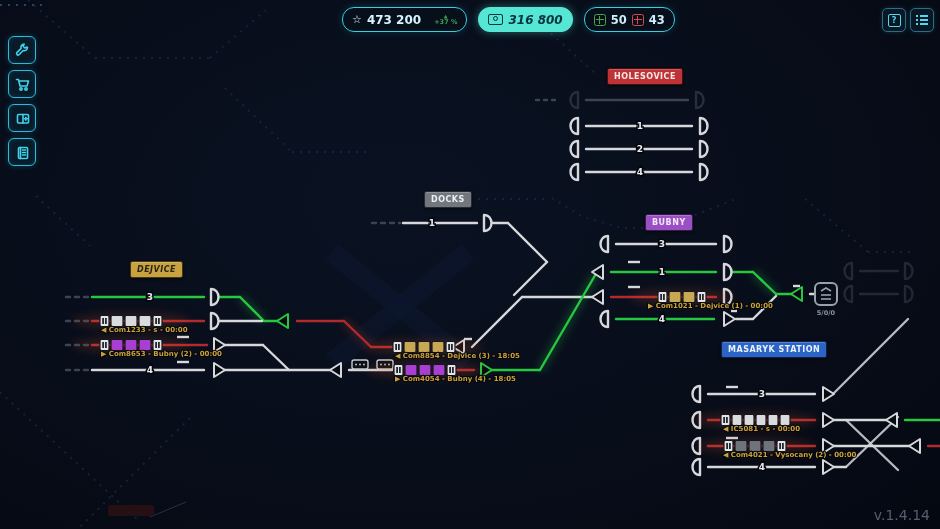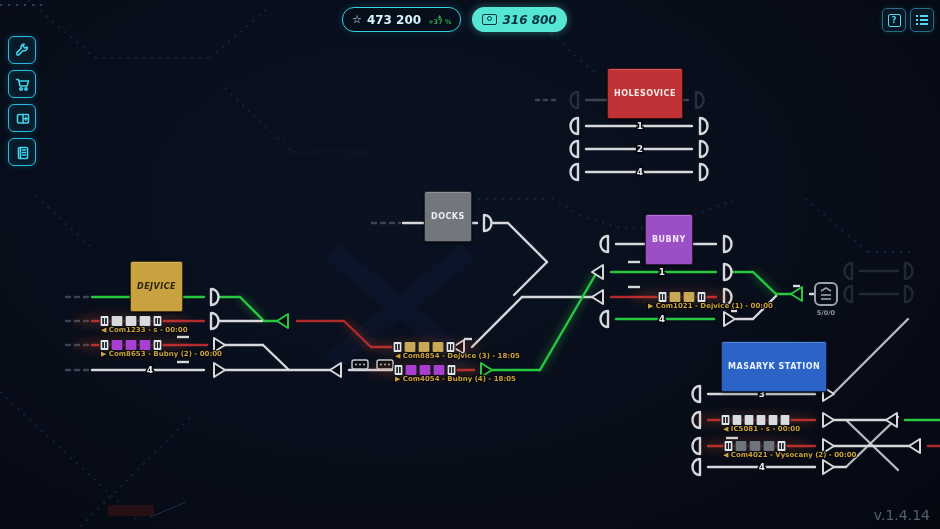--- a/index.html
+++ b/index.html
@@ -2,34 +2,34 @@
 <html><head>
 <meta charset="utf-8">
 <style>
   html,body{margin:0;padding:0;background:#02040a;}
   .stage{position:relative;width:940px;height:529px;overflow:hidden;
     background:radial-gradient(1100px 700px at 42% 38%, #0a1222 0%, #070c18 45%, #04070f 75%, #030509 100%);
     font-family:"DejaVu Sans",sans-serif;}
   svg#map{position:absolute;inset:0;}
   #labels{position:absolute;inset:0;pointer-events:none;}
   .station-label{position:absolute;font:700 8px "DejaVu Sans",sans-serif;letter-spacing:.5px;
-    padding:20px 6px;border-radius:2.5px;border:1px solid rgba(0,0,0,.65);
+    padding:3px 6px;border-radius:2.5px;border:1px solid rgba(0,0,0,.65);
     box-shadow:0 1px 3px rgba(0,0,0,.6), inset 0 1px 0 rgba(255,255,255,.2);
     text-transform:uppercase;white-space:nowrap;}
   .tnum{font:700 9px "DejaVu Sans",sans-serif;fill:#e8eaed;stroke:#04060c;stroke-width:3.2px;paint-order:stroke;text-anchor:middle;}
   .tlbl{font:700 7px "DejaVu Sans",sans-serif;fill:#c9a23c;stroke:#06070b;stroke-width:2px;paint-order:stroke;}
   .dlbl{font:700 6.5px "DejaVu Sans",sans-serif;fill:#8a93a2;text-anchor:middle;}
   
   .topbar{position:absolute;top:7px;left:342px;display:flex;gap:11px;align-items:center;}
   .badge{display:flex;align-items:center;gap:5px;height:23px;padding:0 9px;border-radius:12px;
     background:rgba(6,16,26,.88);border:1.5px solid #39cfe0;box-shadow:0 0 8px rgba(40,200,230,.18);
     color:#d6f4ff;font-weight:700;font-size:12px;}
   .badge.money{background:#55e6d4;border-color:#55e6d4;color:#06323c;box-shadow:0 0 10px rgba(85,230,212,.4);font-style:italic;}
   .star{color:#c9ecf7;font-size:11px;font-weight:400;}
-  .delta{display:flex;flex-direction:column;align-items:center;line-height:1;color:#3da04f;margin-left:2px;justify-content:space-between;}
+  .delta{display:flex;flex-direction:column;align-items:center;line-height:1;color:#3da04f;margin-left:8px;justify-content:space-between;}
   .delta .arr{font-size:5px;} .delta .val{font-size:6.5px;font-weight:700;}
   .note-icon{width:13px;height:9px;border:1.6px solid #073540;border-radius:2px;position:relative;}
   .note-icon::after{content:"";position:absolute;left:3.2px;top:1.2px;width:3px;height:3px;border:1.2px solid #073540;border-radius:50%;}
   .chip{width:10px;height:10px;border:1.6px solid;border-radius:2.5px;position:relative;}
   .chip::before{content:"";position:absolute;left:1px;right:1px;top:50%;margin-top:-.75px;height:1.5px;background:currentColor;}
   .chip::after{content:"";position:absolute;top:1px;bottom:1px;left:50%;margin-left:-.75px;width:1.5px;background:currentColor;}
   .chip.green{color:#46a546;border-color:#46a546;}
   .chip.red{color:#d8484d;border-color:#d8484d;}
   .chipval{color:#cfeefb;font-weight:700;font-size:11.5px;}
   
@@ -342,20 +342,26 @@
       <span>473 200</span>
       <span class="delta">
         <span class="arr">▲</span>
         <span class="val">+37 %</span>
       </span>
     </div>
     <div class="badge money">
       <span class="note-icon"></span>
       <span>316 800</span>
     </div>
+    <div class="badge">
+      <span class="chip green"></span>
+      <span class="chipval">50</span>
+      <span class="chip red"></span>
+      <span class="chipval">43</span>
+    </div>
   </div>
 
   <div class="topright">
     <div class="iconbtn">
       <span class="helpbox">?</span>
     </div>
     <div class="iconbtn">
       <span class="listicon">
           <i></i>
           <i></i>

